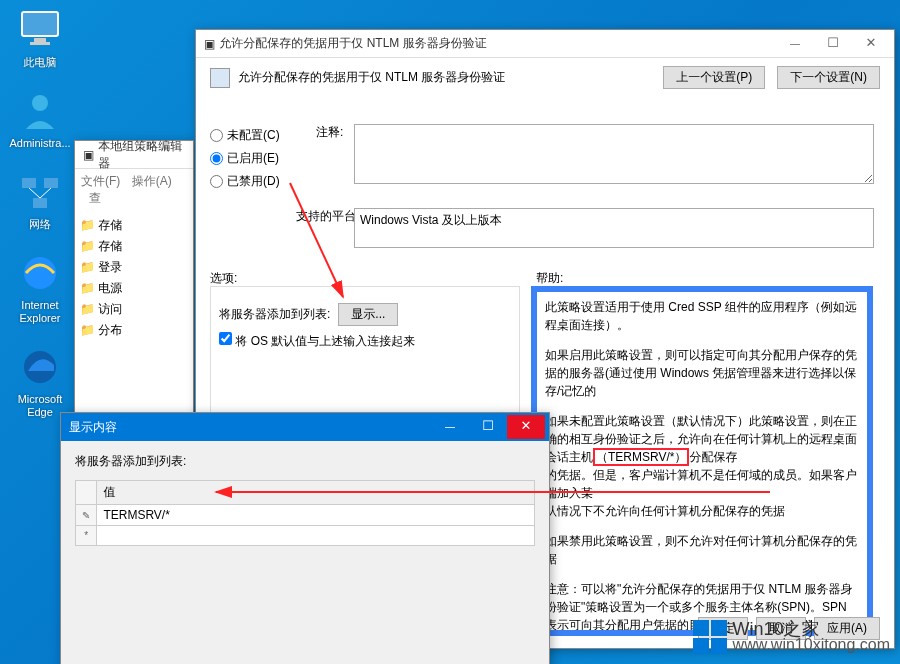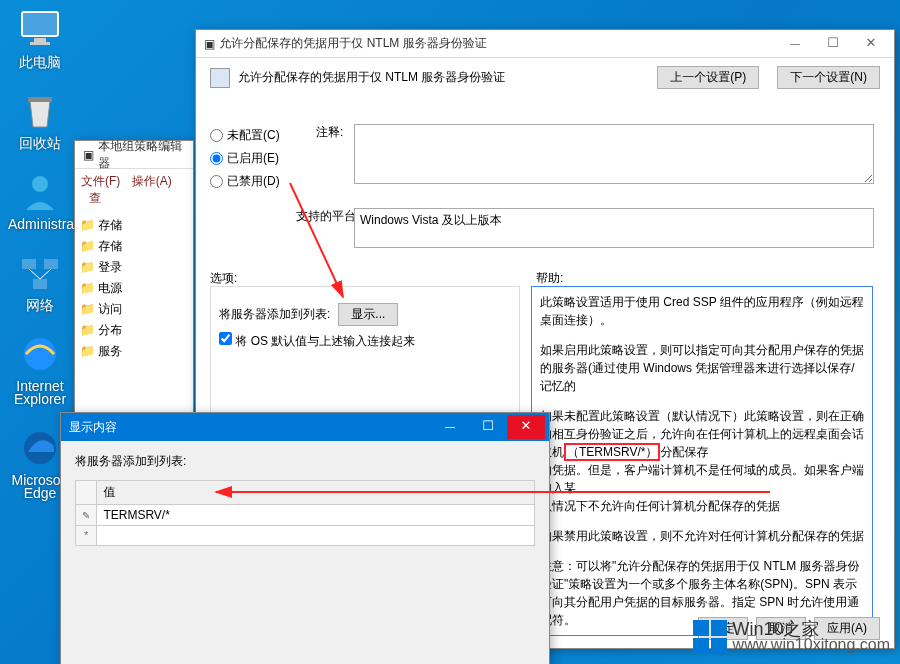--- a/index.html
+++ b/index.html
@@ -2,61 +2,61 @@
 <html><head>
 <meta charset="utf-8">
 <style>
 * { box-sizing: border-box; margin: 0; padding: 0; font-family: "Microsoft YaHei", "Segoe UI", Tahoma, sans-serif; font-size: 12px; }
 body { width: 900px; height: 664px; background: linear-gradient(135deg, #0a8dd8 0%, #0578c9 50%, #0a8dd8 100%); overflow: hidden; position: relative; }
 
 
 .desktop-col { position: absolute; left: 8px; top: 6px; width: 64px; display: flex; flex-direction: column; gap: 18px; }
 .dicon { width: 64px; text-align: center; color: #fff; text-shadow: 0 0 3px rgba(0,0,0,.6); cursor: pointer; }
 .dicon-img { width: 48px; height: 48px; margin: 0 auto 2px; display: flex; align-items: center; justify-content: center; }
-.dicon-lbl { font-size: 14px; line-height: 13px; }
+.dicon-lbl { font-size: 11px; line-height: 13px; }
 
 
 .win { position: absolute; background: #fff; border: 1px solid #888; box-shadow: 2px 2px 10px rgba(0,0,0,.3); }
 .titlebar { height: 28px; display: flex; align-items: center; padding: 0 4px 0 8px; font-size: 12px; }
 .titlebar.light { background: #fff; border-bottom: 1px solid #ddd; color: #333; }
 .titlebar.blue { background: #0078d7; color: #fff; }
 .tctrls { margin-left: auto; display: flex; }
 .tctrls span { width: 38px; height: 24px; text-align: center; line-height: 22px; font-size: 13px; }
 .tctrls.light span { color: #666; }
 .tctrls.white span { color: #fff; }
 .tctrls span.min::before { content: "—"; font-size: 10px; }
 .tctrls span.max::before { content: "☐"; }
 .tctrls span.cls::before { content: "✕"; }
 
 
 .gpedit { left: 74px; top: 140px; width: 120px; height: 380px; }
-.gpedit .menu { padding: 4px 6px; color: #7f1d1d; }
+.gpedit .menu { padding: 4px 6px; color: #737373; }
 .gpedit .tree { padding: 4px 2px; }
 .gpedit .tree div { padding: 2px 3px; white-space: nowrap; }
 
 
 .policy { left: 195px; top: 29px; width: 700px; height: 620px; }
 .policy-body { padding: 8px 14px 10px 14px; position: relative; height: calc(100% - 28px); }
 .subhdr { display: flex; align-items: center; gap: 8px; margin-bottom: 6px; }
 .subhdr .icn { width: 20px; height: 20px; background: #d8e6f5; border: 1px solid #999; display: inline-block; }
-.nav-btns { margin-left: auto; display: flex; gap: 18px; }
+.nav-btns { margin-left: auto; display: flex; gap: 12px; }
 button.std { height: 23px; padding: 0 12px; background: #e1e1e1; border: 1px solid #adadad; color: #000; }
 
 .radio-row { display: flex; align-items: center; gap: 4px; padding: 3px 0; }
 .radio-group { position: absolute; left: 14px; top: 66px; }
 .beiz { position: absolute; left: 120px; top: 66px; }
 .comment { position: absolute; left: 158px; top: 66px; width: 520px; height: 60px; border: 1px solid #aaa; background: #fff; }
 .platlabel { position: absolute; left: 100px; top: 150px; }
 .platform { position: absolute; left: 158px; top: 150px; width: 520px; height: 40px; border: 1px solid #aaa; padding: 3px 5px; background: #fff; }
 
 .opts-lbl { position: absolute; left: 14px; top: 212px; }
 .help-lbl { position: absolute; left: 340px; top: 212px; }
 .opts-pane { position: absolute; left: 14px; top: 228px; width: 310px; height: 350px; border: 1px solid #ddd; padding: 10px 8px; }
 .opts-pane .row { margin: 6px 0; display: flex; align-items: center; gap: 8px; }
-.help-pane { position: absolute; left: 335px; top: 228px; width: 342px; height: 350px; border: 1px solid #3b82f6; padding: 6px 8px; overflow: hidden; line-height: 18px; }
+.help-pane { position: absolute; left: 335px; top: 228px; width: 342px; height: 350px; border: 6px solid #3b82f6; padding: 6px 8px; overflow: hidden; line-height: 18px; }
 .help-pane p { margin-bottom: 12px; }
 .term-hi { border: 2px solid #f23; padding: 0 1px; }
 
 .dlg-foot { position: absolute; right: 14px; bottom: 8px; display: flex; gap: 8px; }
 
 
 .showdlg { left: 60px; top: 368px; width: 490px; height: 290px; z-index: 5; margin-top: 44px; }
 .showdlg .dlg-body { padding: 12px 14px; height: calc(100% - 28px); position: relative; background: #f0f0f0; }
 .tbl { width: 100%; border: 1px solid #888; background: #fff; border-collapse: collapse; }
 .tbl th, .tbl td { border: 1px solid #ccc; padding: 3px 6px; text-align: left; height: 20px; }
@@ -85,29 +85,20 @@
           <rect x="6" y="6" width="36" height="24" rx="2" fill="#4aa3df" stroke="#fff" stroke-width="2"></rect>
           <rect x="18" y="32" width="12" height="4" fill="#ccc"></rect>
           <rect x="14" y="36" width="20" height="3" fill="#ccc"></rect>
         </svg>
       </div>
     <div class="dicon-lbl">此电脑</div>
   </div>
   <div class="dicon">
     <div class="dicon-img">
         <svg viewBox="0 0 48 48">
-          <path d="M14 14 L34 14 L31 40 L17 40 Z" fill="#e6e6e6" stroke="#888"></path>
-          <rect x="12" y="10" width="24" height="5" fill="#888"></rect>
-        </svg>
-      </div>
-    <div class="dicon-lbl">回收站</div>
-  </div>
-  <div class="dicon">
-    <div class="dicon-img">
-        <svg viewBox="0 0 48 48">
           <circle cx="24" cy="16" r="8" fill="#3cb4e7"></circle>
           <path d="M10 42 Q24 26 38 42 Z" fill="#3cb4e7"></path>
         </svg>
       </div>
     <div class="dicon-lbl">Administra...</div>
   </div>
   <div class="dicon">
     <div class="dicon-img">
         <svg viewBox="0 0 48 48">
           <rect x="6" y="10" width="14" height="10" fill="#4aa3df"></rect>
@@ -149,21 +140,20 @@
     <span style="margin-left:8px">操作(A)</span>
     <span style="margin-left:8px">查</span>
   </div>
   <div class="tree">
     <div>📁 <span>存储</span></div>
     <div>📁 <span>存储</span></div>
     <div>📁 <span>登录</span></div>
     <div>📁 <span>电源</span></div>
     <div>📁 <span>访问</span></div>
     <div>📁 <span>分布</span></div>
-    <div>📁 <span>服务</span></div>
   </div>
 </div>
 
 <div class="win policy">
   <div class="titlebar light">
     <span>▣</span>
     <span style="margin-left:4px">允许分配保存的凭据用于仅 NTLM 服务器身份验证</span>
     <div class="tctrls light">
       <span class="min"></span>
       <span class="max"></span>

